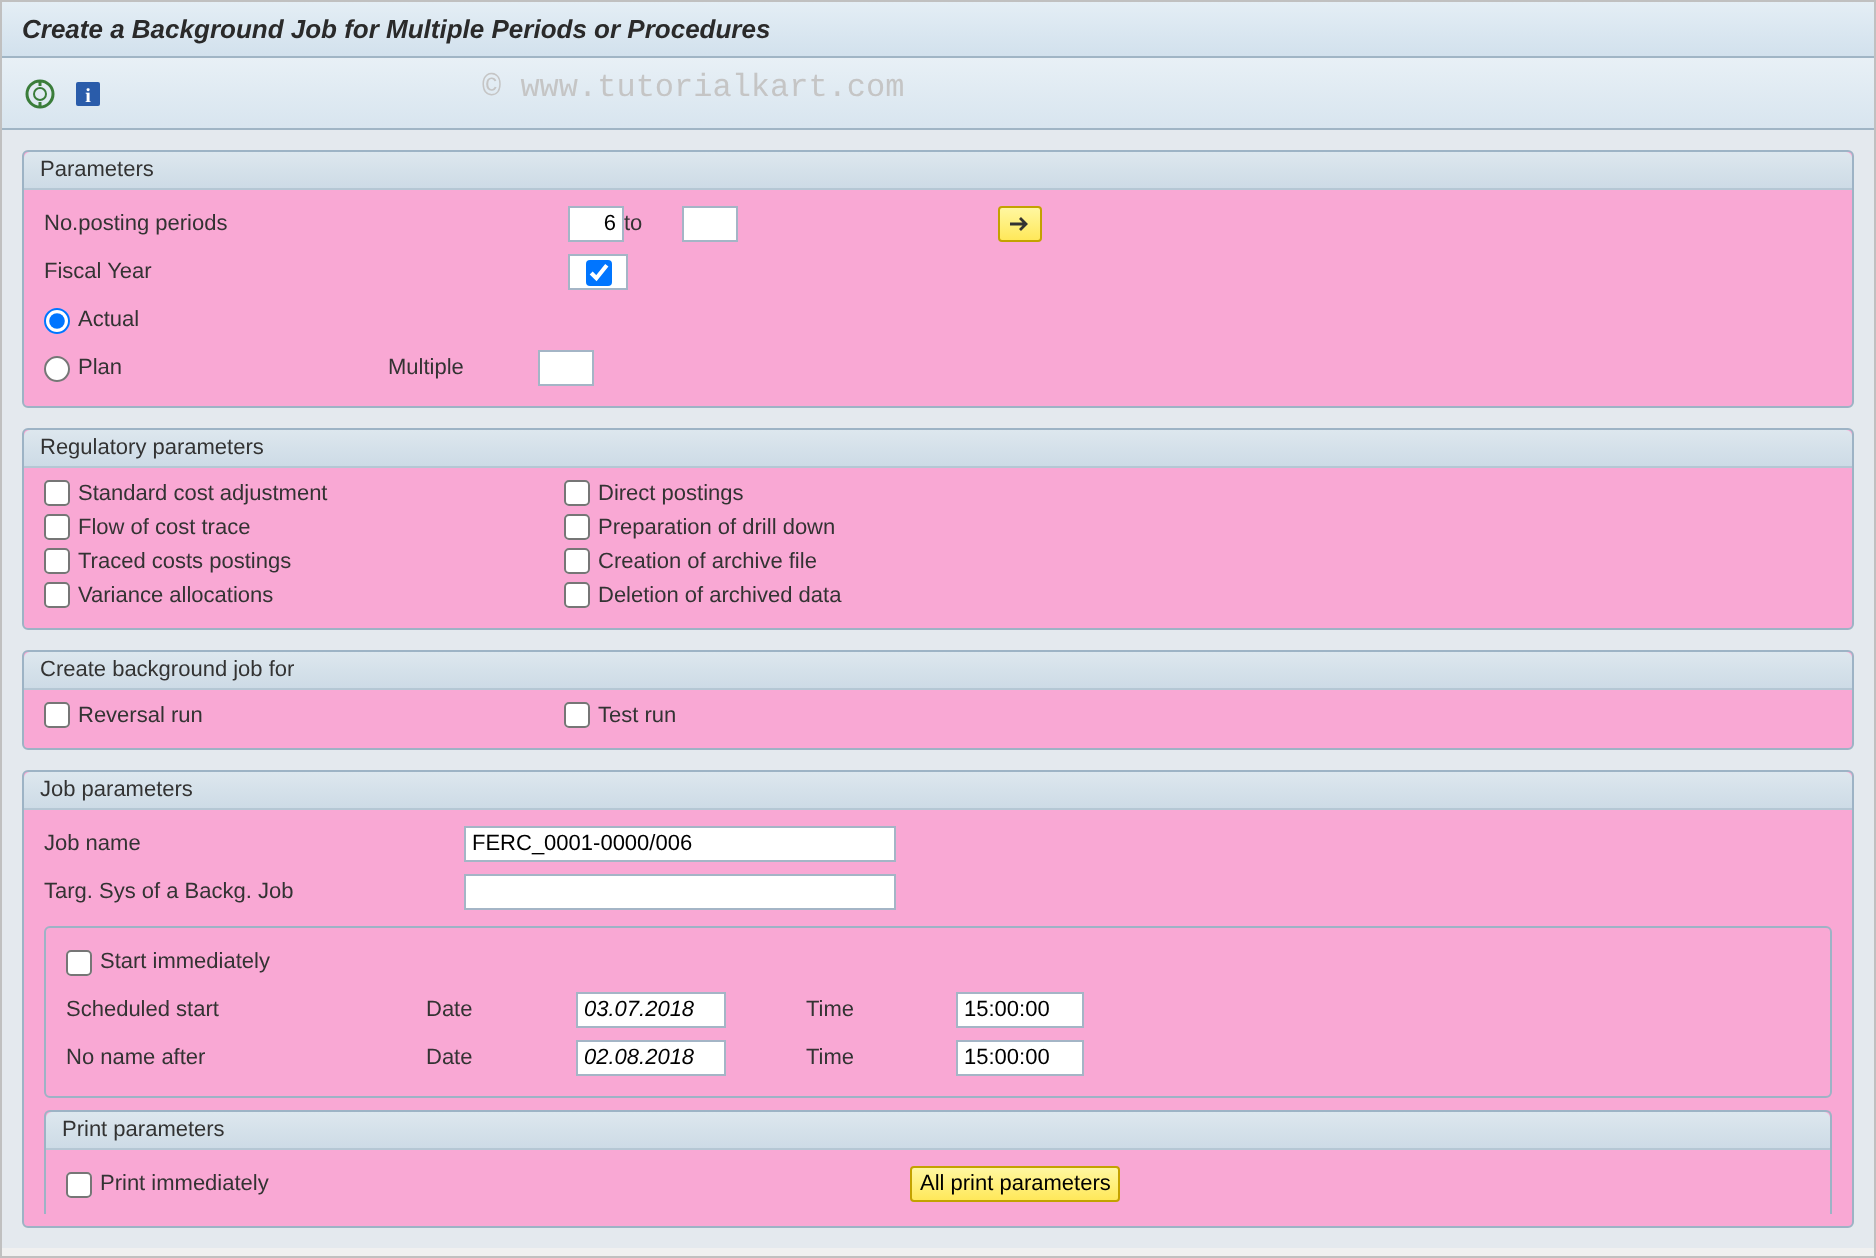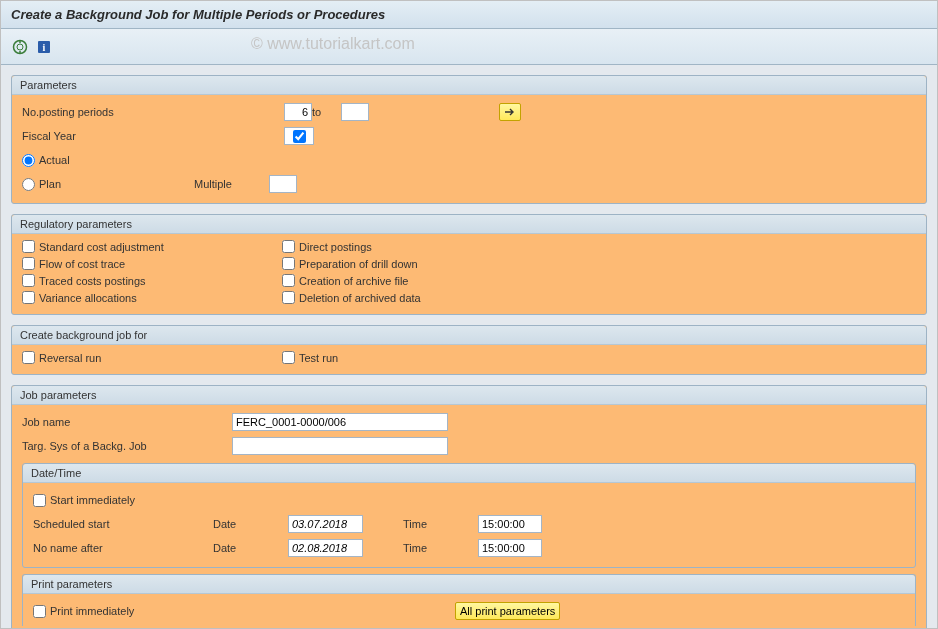--- a/index.html
+++ b/index.html
@@ -50,33 +50,32 @@
     }
 
     .watermark {
       position: absolute;
       left: 240px;
       top: 6px;
       color: #c5c5c5;
       font-size: 16px;
       font-weight: normal;
       pointer-events: none;
-      font-family: Liberation Sans, sans-serif;
-      margin-left: 10px;
+      font-family: Liberation Mono, monospace;
     }
 
     .content-area {
       padding: 10px;
       background: #e4e9ee;
     }
 
     .group-box {
       border: 1px solid #9db3c5;
       border-radius: 3px;
-      background: #fdba74;
+      background: #f9a8d4;
       margin-bottom: 10px;
       padding: 0;
     }
 
     .group-title-bar {
       background: linear-gradient(to bottom, #dde7ee 0%, #cddbe6 100%);
       border-bottom: 1px solid #b5c7d4;
       padding: 3px 8px;
       font-size: 11px;
       color: #333;
@@ -341,21 +340,20 @@
       <div class="form-row">
         <span class="label label-wide">Job name</span>
         <input type="text" class="input-med" value="FERC_0001-0000/006" style="">
       </div>
       <div class="form-row">
         <span class="label label-wide">Targ. Sys of a Backg. Job</span>
         <input type="text" class="input-med" value="" style="">
       </div>
 
       <div class="sub-group">
-        <div class="group-title-bar">Date/Time</div>
         <div class="group-body">
           <div class="form-row">
             <label class="checkbox-label">
               <input type="checkbox" style="">
               <span>Start immediately</span>
             </label>
           </div>
           <div class="form-row">
             <span class="label" style="min-width:180px;">Scheduled start</span>
             <span class="label-75">Date</span>

